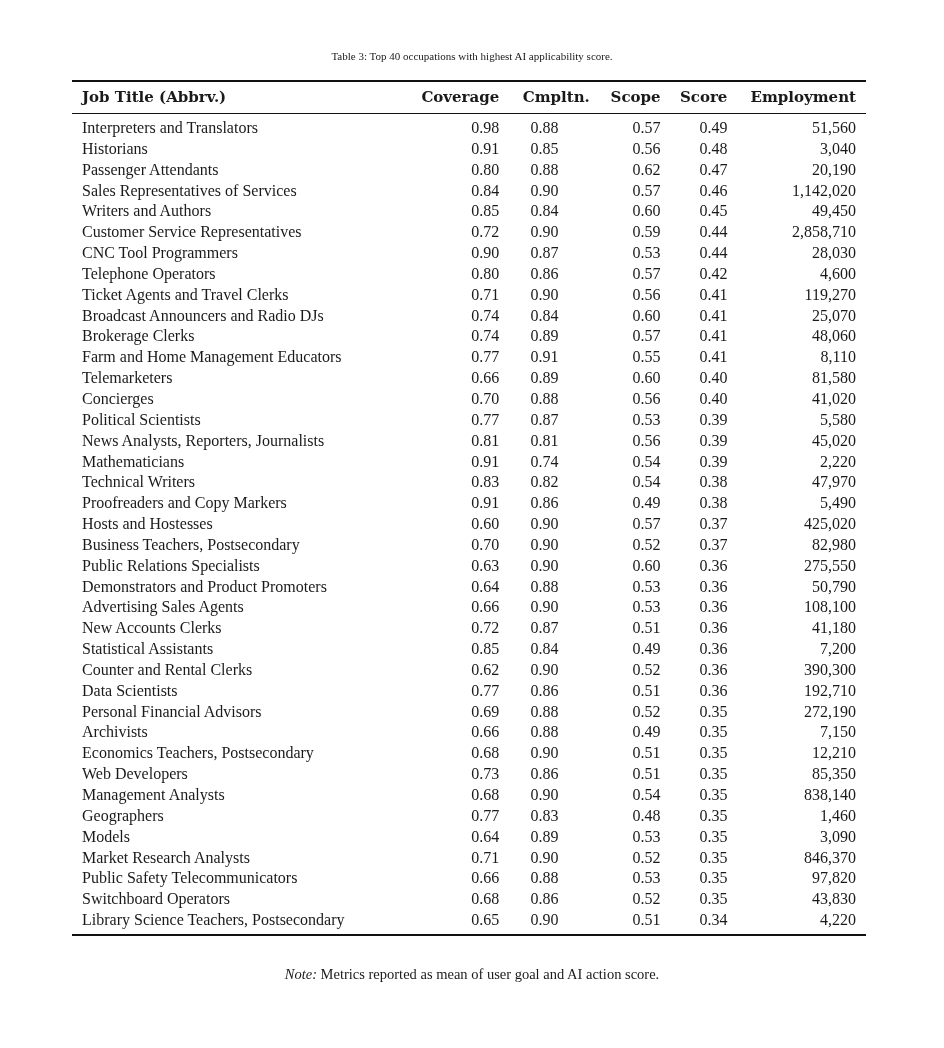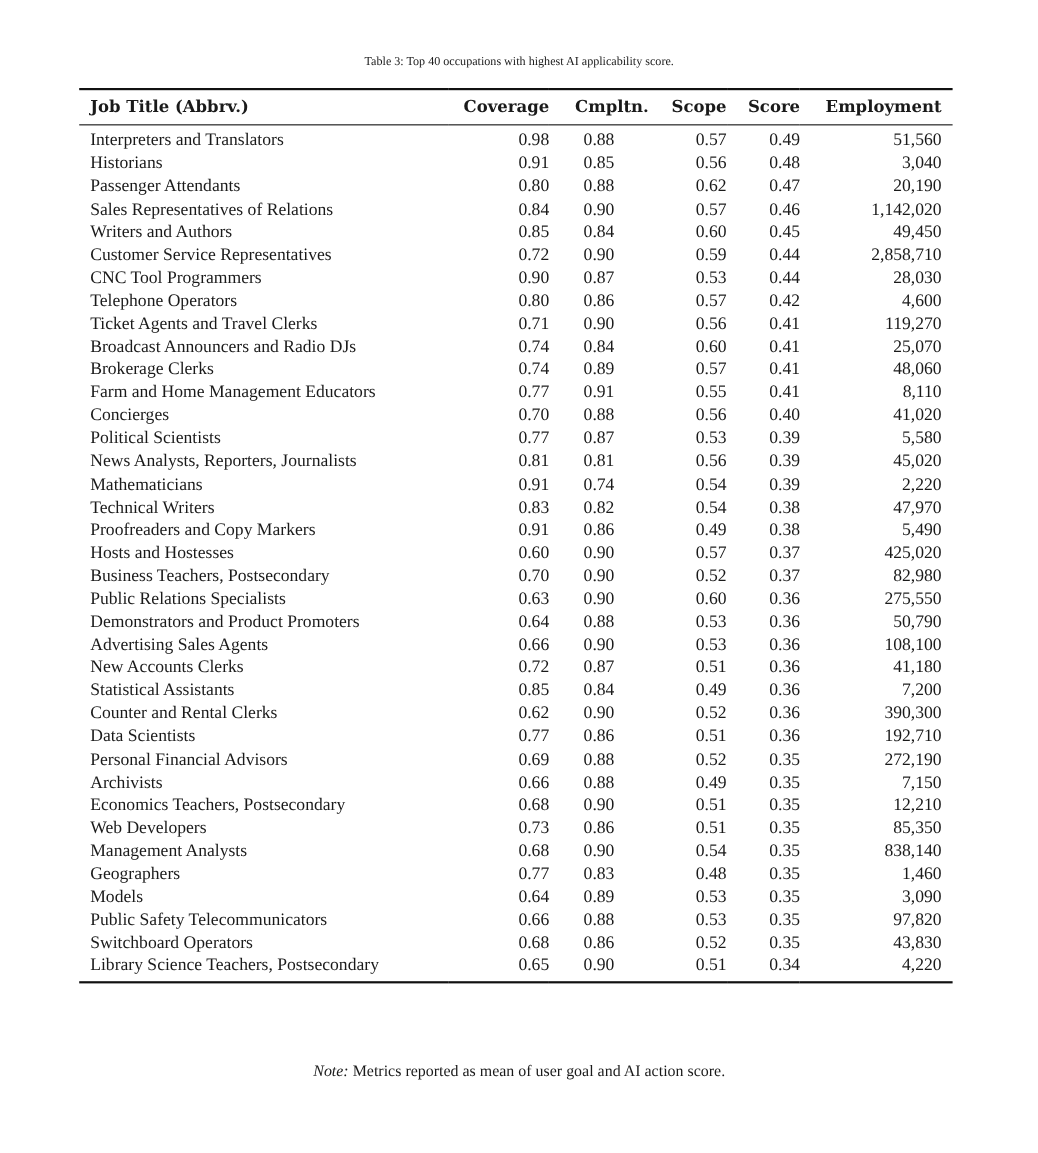--- a/index.html
+++ b/index.html
@@ -114,21 +114,21 @@
         </tr>
         <tr>
           <td class="c-title">Passenger Attendants</td>
           <td class="c-cov">0.80</td>
           <td class="c-cmp">0.88</td>
           <td class="c-scp">0.62</td>
           <td class="c-scr">0.47</td>
           <td class="c-emp">20,190</td>
         </tr>
         <tr>
-          <td class="c-title">Sales Representatives of Relations</td>
+          <td class="c-title">Sales Representatives of Services</td>
           <td class="c-cov">0.84</td>
           <td class="c-cmp">0.90</td>
           <td class="c-scp">0.57</td>
           <td class="c-scr">0.46</td>
           <td class="c-emp">1,142,020</td>
         </tr>
         <tr>
           <td class="c-title">Writers and Authors</td>
           <td class="c-cov">0.85</td>
           <td class="c-cmp">0.84</td>
@@ -186,20 +186,28 @@
         </tr>
         <tr>
           <td class="c-title">Farm and Home Management Educators</td>
           <td class="c-cov">0.77</td>
           <td class="c-cmp">0.91</td>
           <td class="c-scp">0.55</td>
           <td class="c-scr">0.41</td>
           <td class="c-emp">8,110</td>
         </tr>
         <tr>
+          <td class="c-title">Telemarketers</td>
+          <td class="c-cov">0.66</td>
+          <td class="c-cmp">0.89</td>
+          <td class="c-scp">0.60</td>
+          <td class="c-scr">0.40</td>
+          <td class="c-emp">81,580</td>
+        </tr>
+        <tr>
           <td class="c-title">Concierges</td>
           <td class="c-cov">0.70</td>
           <td class="c-cmp">0.88</td>
           <td class="c-scp">0.56</td>
           <td class="c-scr">0.40</td>
           <td class="c-emp">41,020</td>
         </tr>
         <tr>
           <td class="c-title">Political Scientists</td>
           <td class="c-cov">0.77</td>
@@ -360,20 +368,28 @@
           <td class="c-scr">0.35</td>
           <td class="c-emp">1,460</td>
         </tr>
         <tr>
           <td class="c-title">Models</td>
           <td class="c-cov">0.64</td>
           <td class="c-cmp">0.89</td>
           <td class="c-scp">0.53</td>
           <td class="c-scr">0.35</td>
           <td class="c-emp">3,090</td>
+        </tr>
+        <tr>
+          <td class="c-title">Market Research Analysts</td>
+          <td class="c-cov">0.71</td>
+          <td class="c-cmp">0.90</td>
+          <td class="c-scp">0.52</td>
+          <td class="c-scr">0.35</td>
+          <td class="c-emp">846,370</td>
         </tr>
         <tr>
           <td class="c-title">Public Safety Telecommunicators</td>
           <td class="c-cov">0.66</td>
           <td class="c-cmp">0.88</td>
           <td class="c-scp">0.53</td>
           <td class="c-scr">0.35</td>
           <td class="c-emp">97,820</td>
         </tr>
         <tr>

